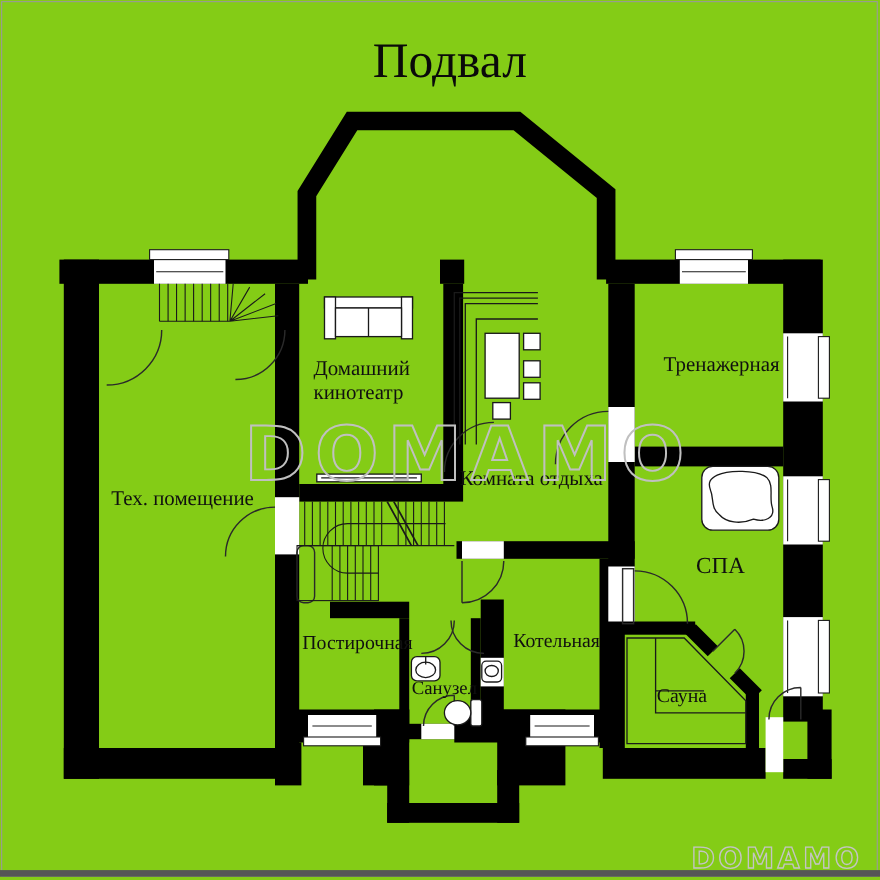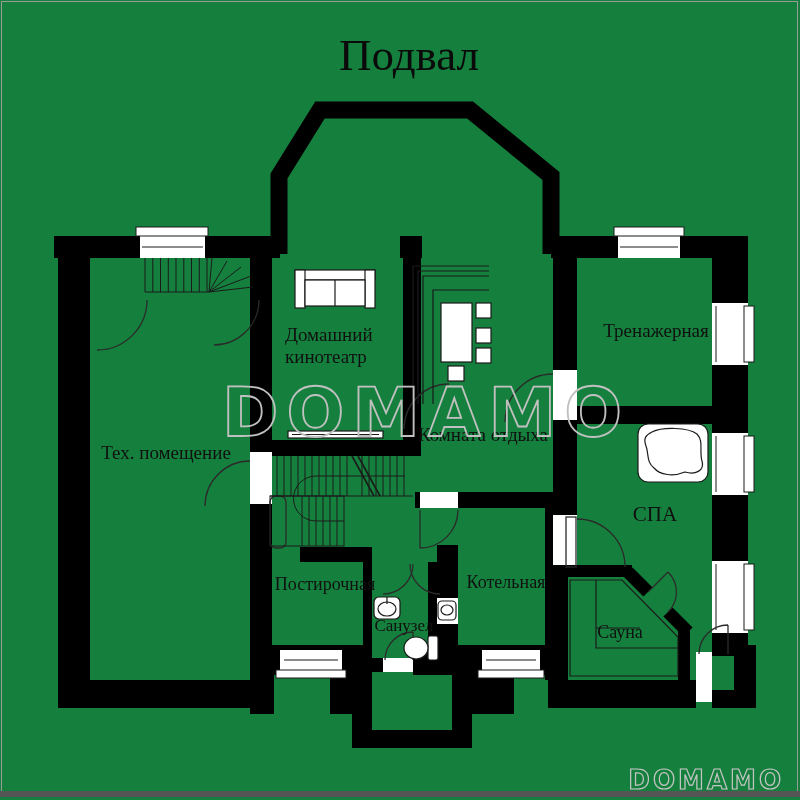--- a/index.html
+++ b/index.html
@@ -1,16 +1,16 @@
 <!DOCTYPE html>
 <html><head>
 <meta charset="utf-8">
 <style>
   html,body{margin:0;padding:0;background:#fff;}
-  .page{position:relative;width:800px;height:800px;background:#15803d;overflow:hidden;
+  .page{position:relative;width:800px;height:800px;background:#84cc16;overflow:hidden;
         font-family:"Liberation Serif", serif;}
   svg{display:block;}
   text{user-select:none;}
   .room-label{fill:#101010;font-family:"Liberation Serif", serif;}
   .title{fill:#0a0a0a;font-family:"Liberation Serif", serif;}
   .wm{fill:none;font-family:"DejaVu Sans", sans-serif;font-weight:bold;}
 </style>
 </head>
 <body>
 

